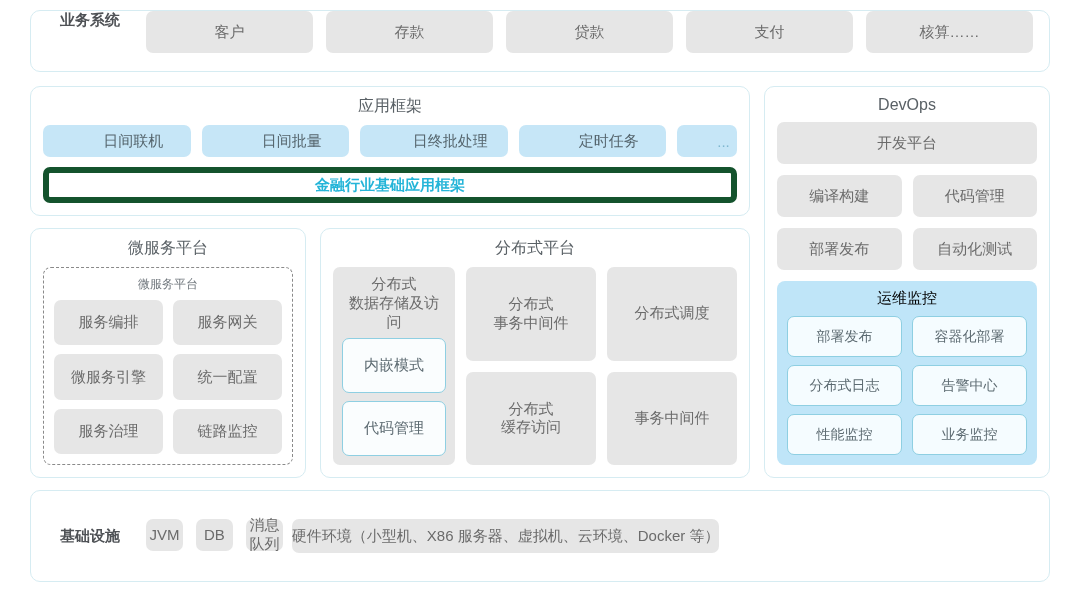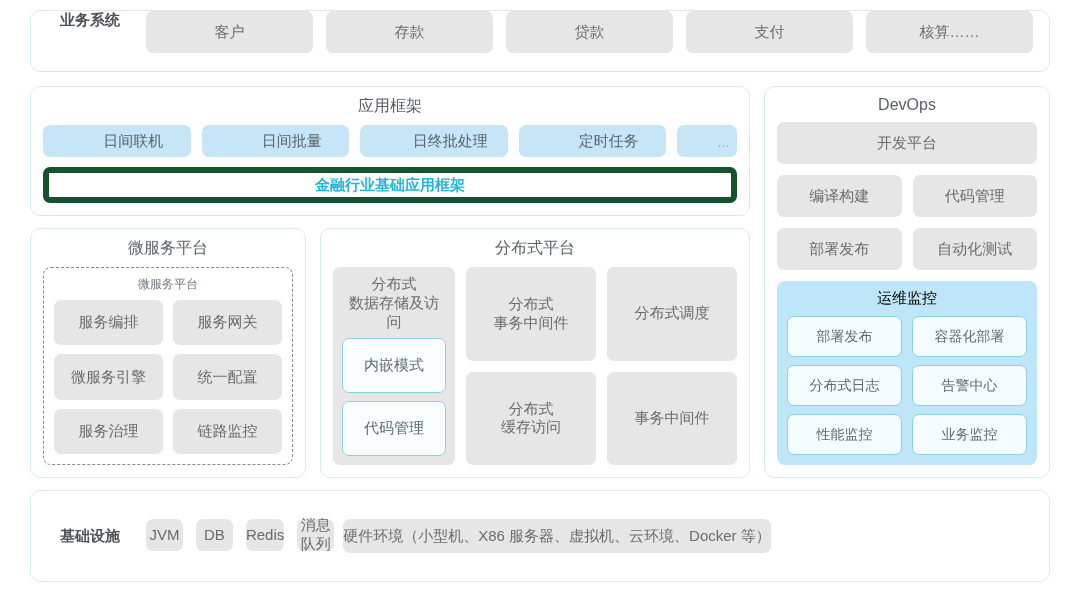--- a/index.html
+++ b/index.html
@@ -259,21 +259,20 @@
     </div>
 
   </div>
 
   <div class="panel infra">
     <div class="infra-label">基础设施</div>
     <div class="infra-body">
       <div class="infra-top">
         <div class="tile">JVM</div>
         <div class="tile">DB</div>
-        <div class="tile">Redis</div>
         <div class="tile">消息队列</div>
       </div>
       <div class="infra-bottom">
         <div class="tile">硬件环境（小型机、X86 服务器、虚拟机、云环境、Docker 等）</div>
       </div>
     </div>
   </div>
 
 </div>
 

